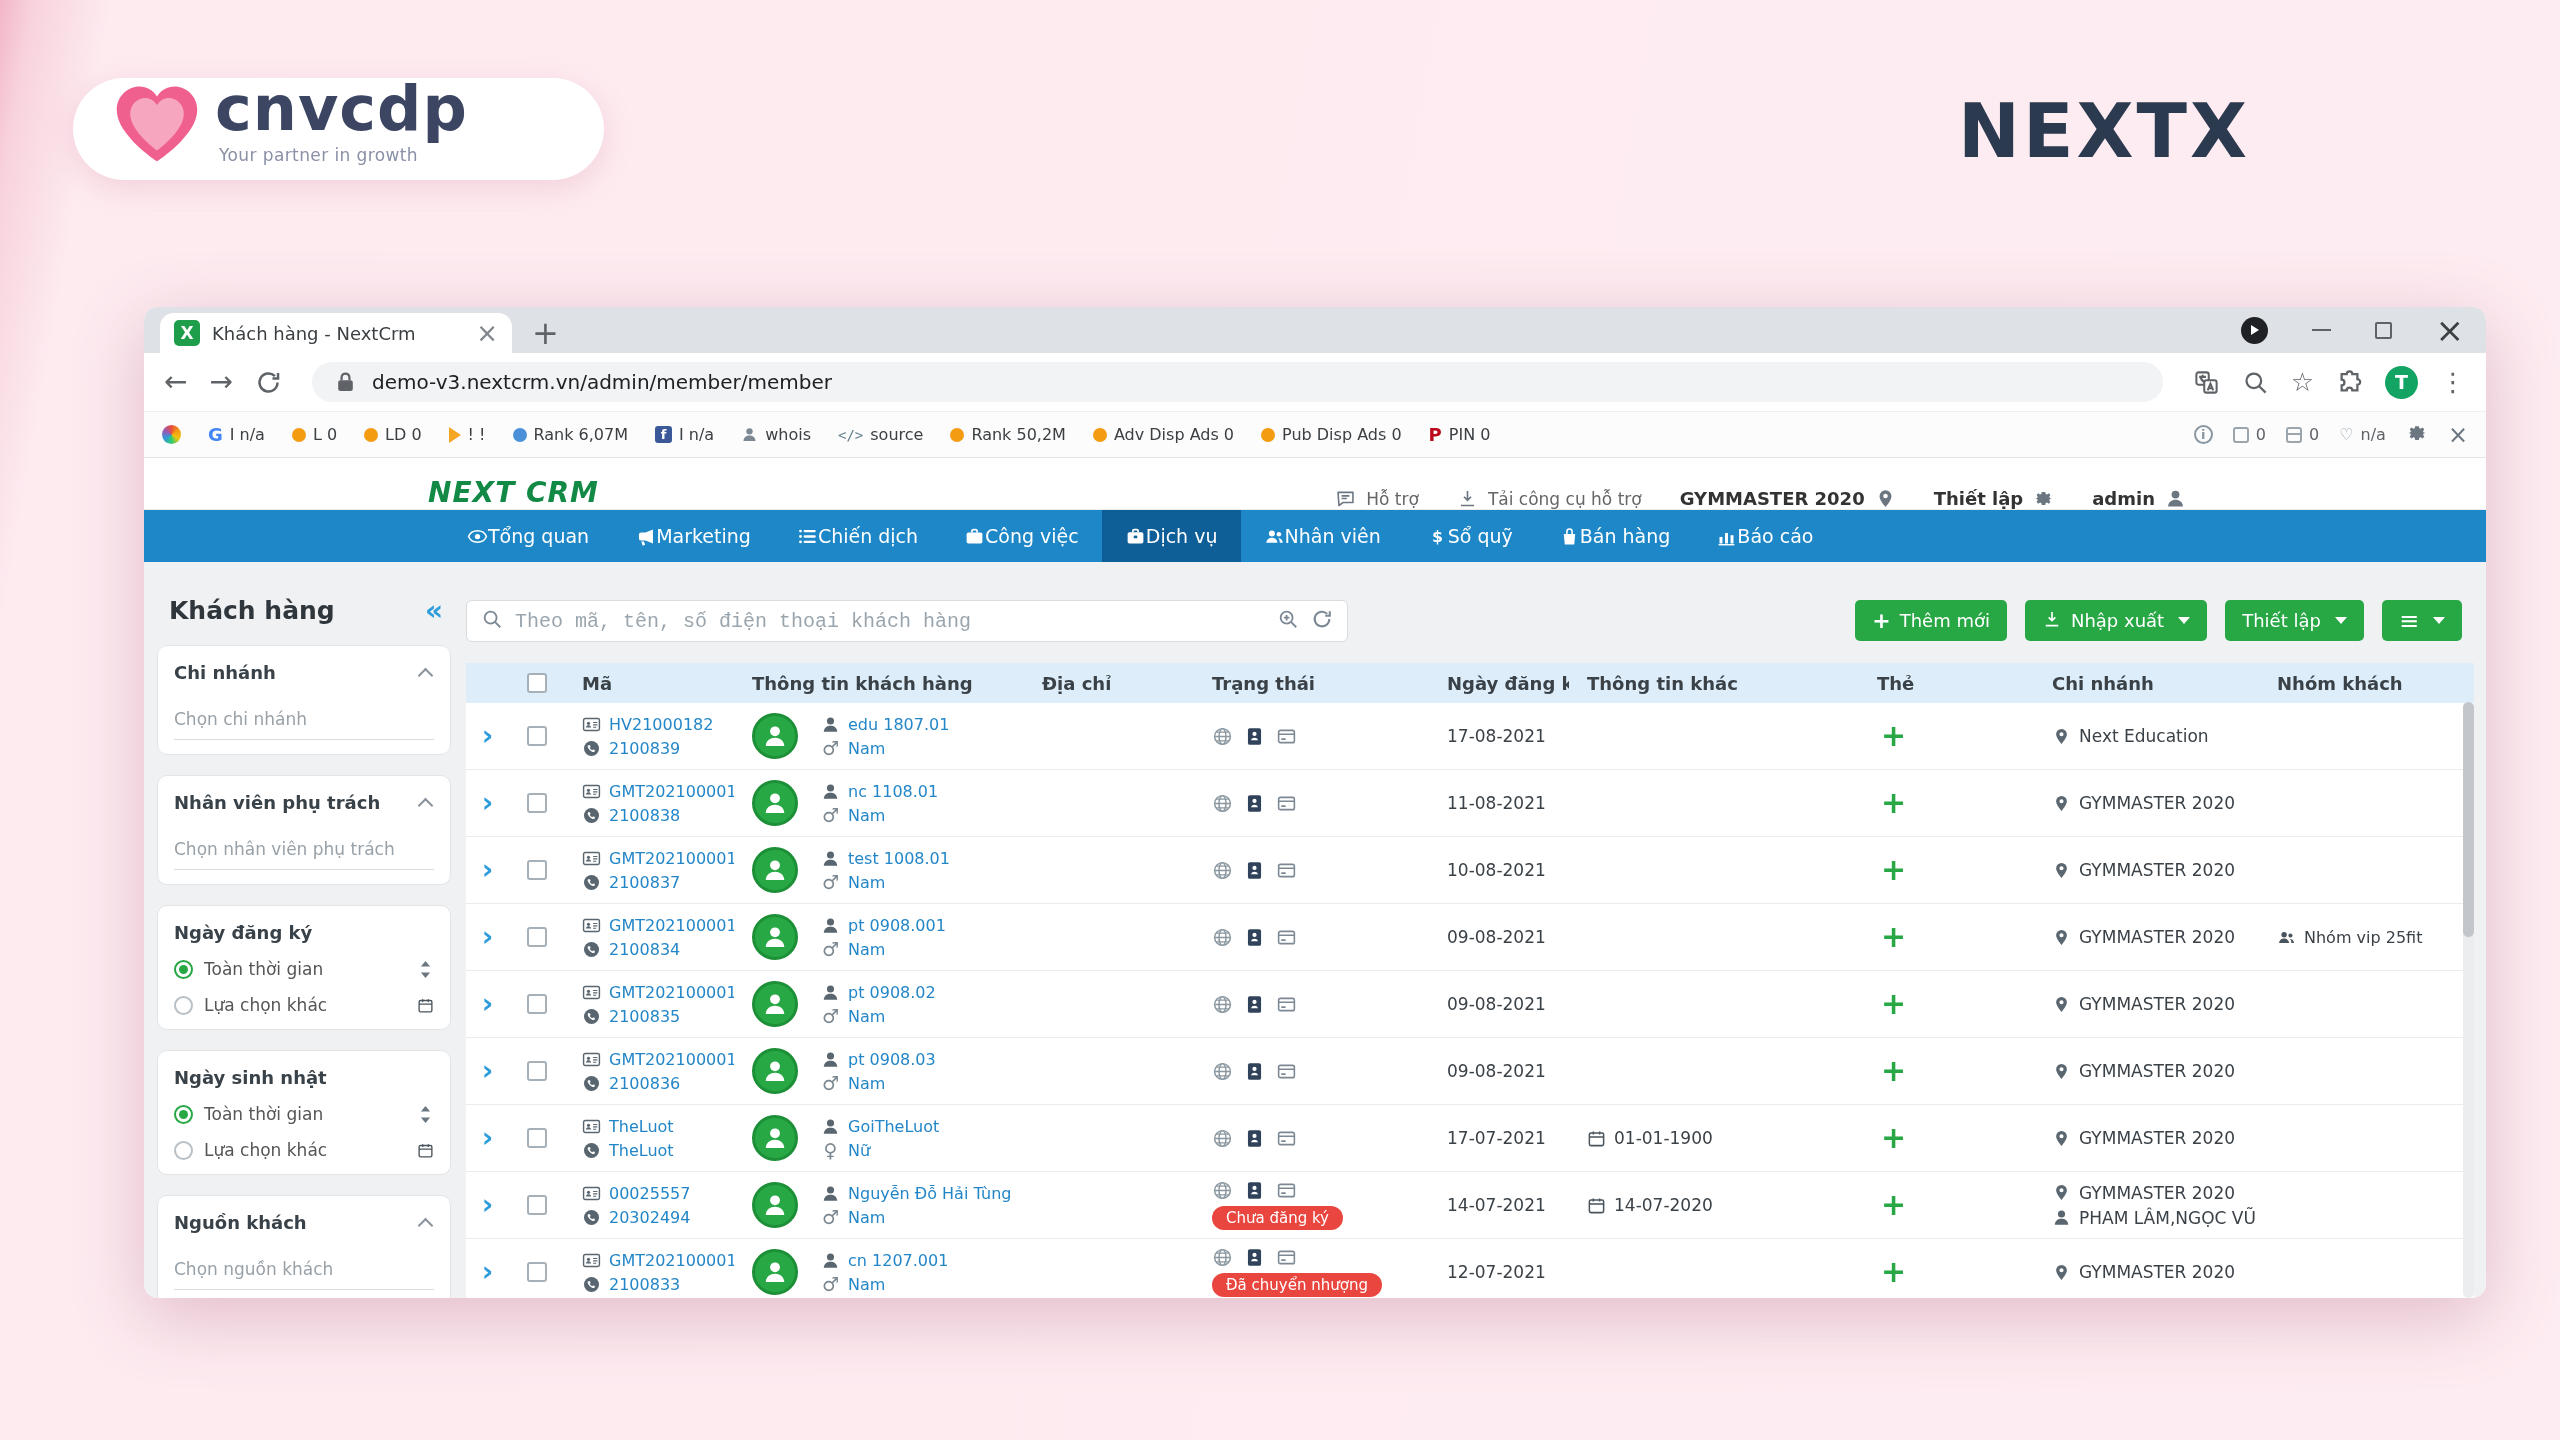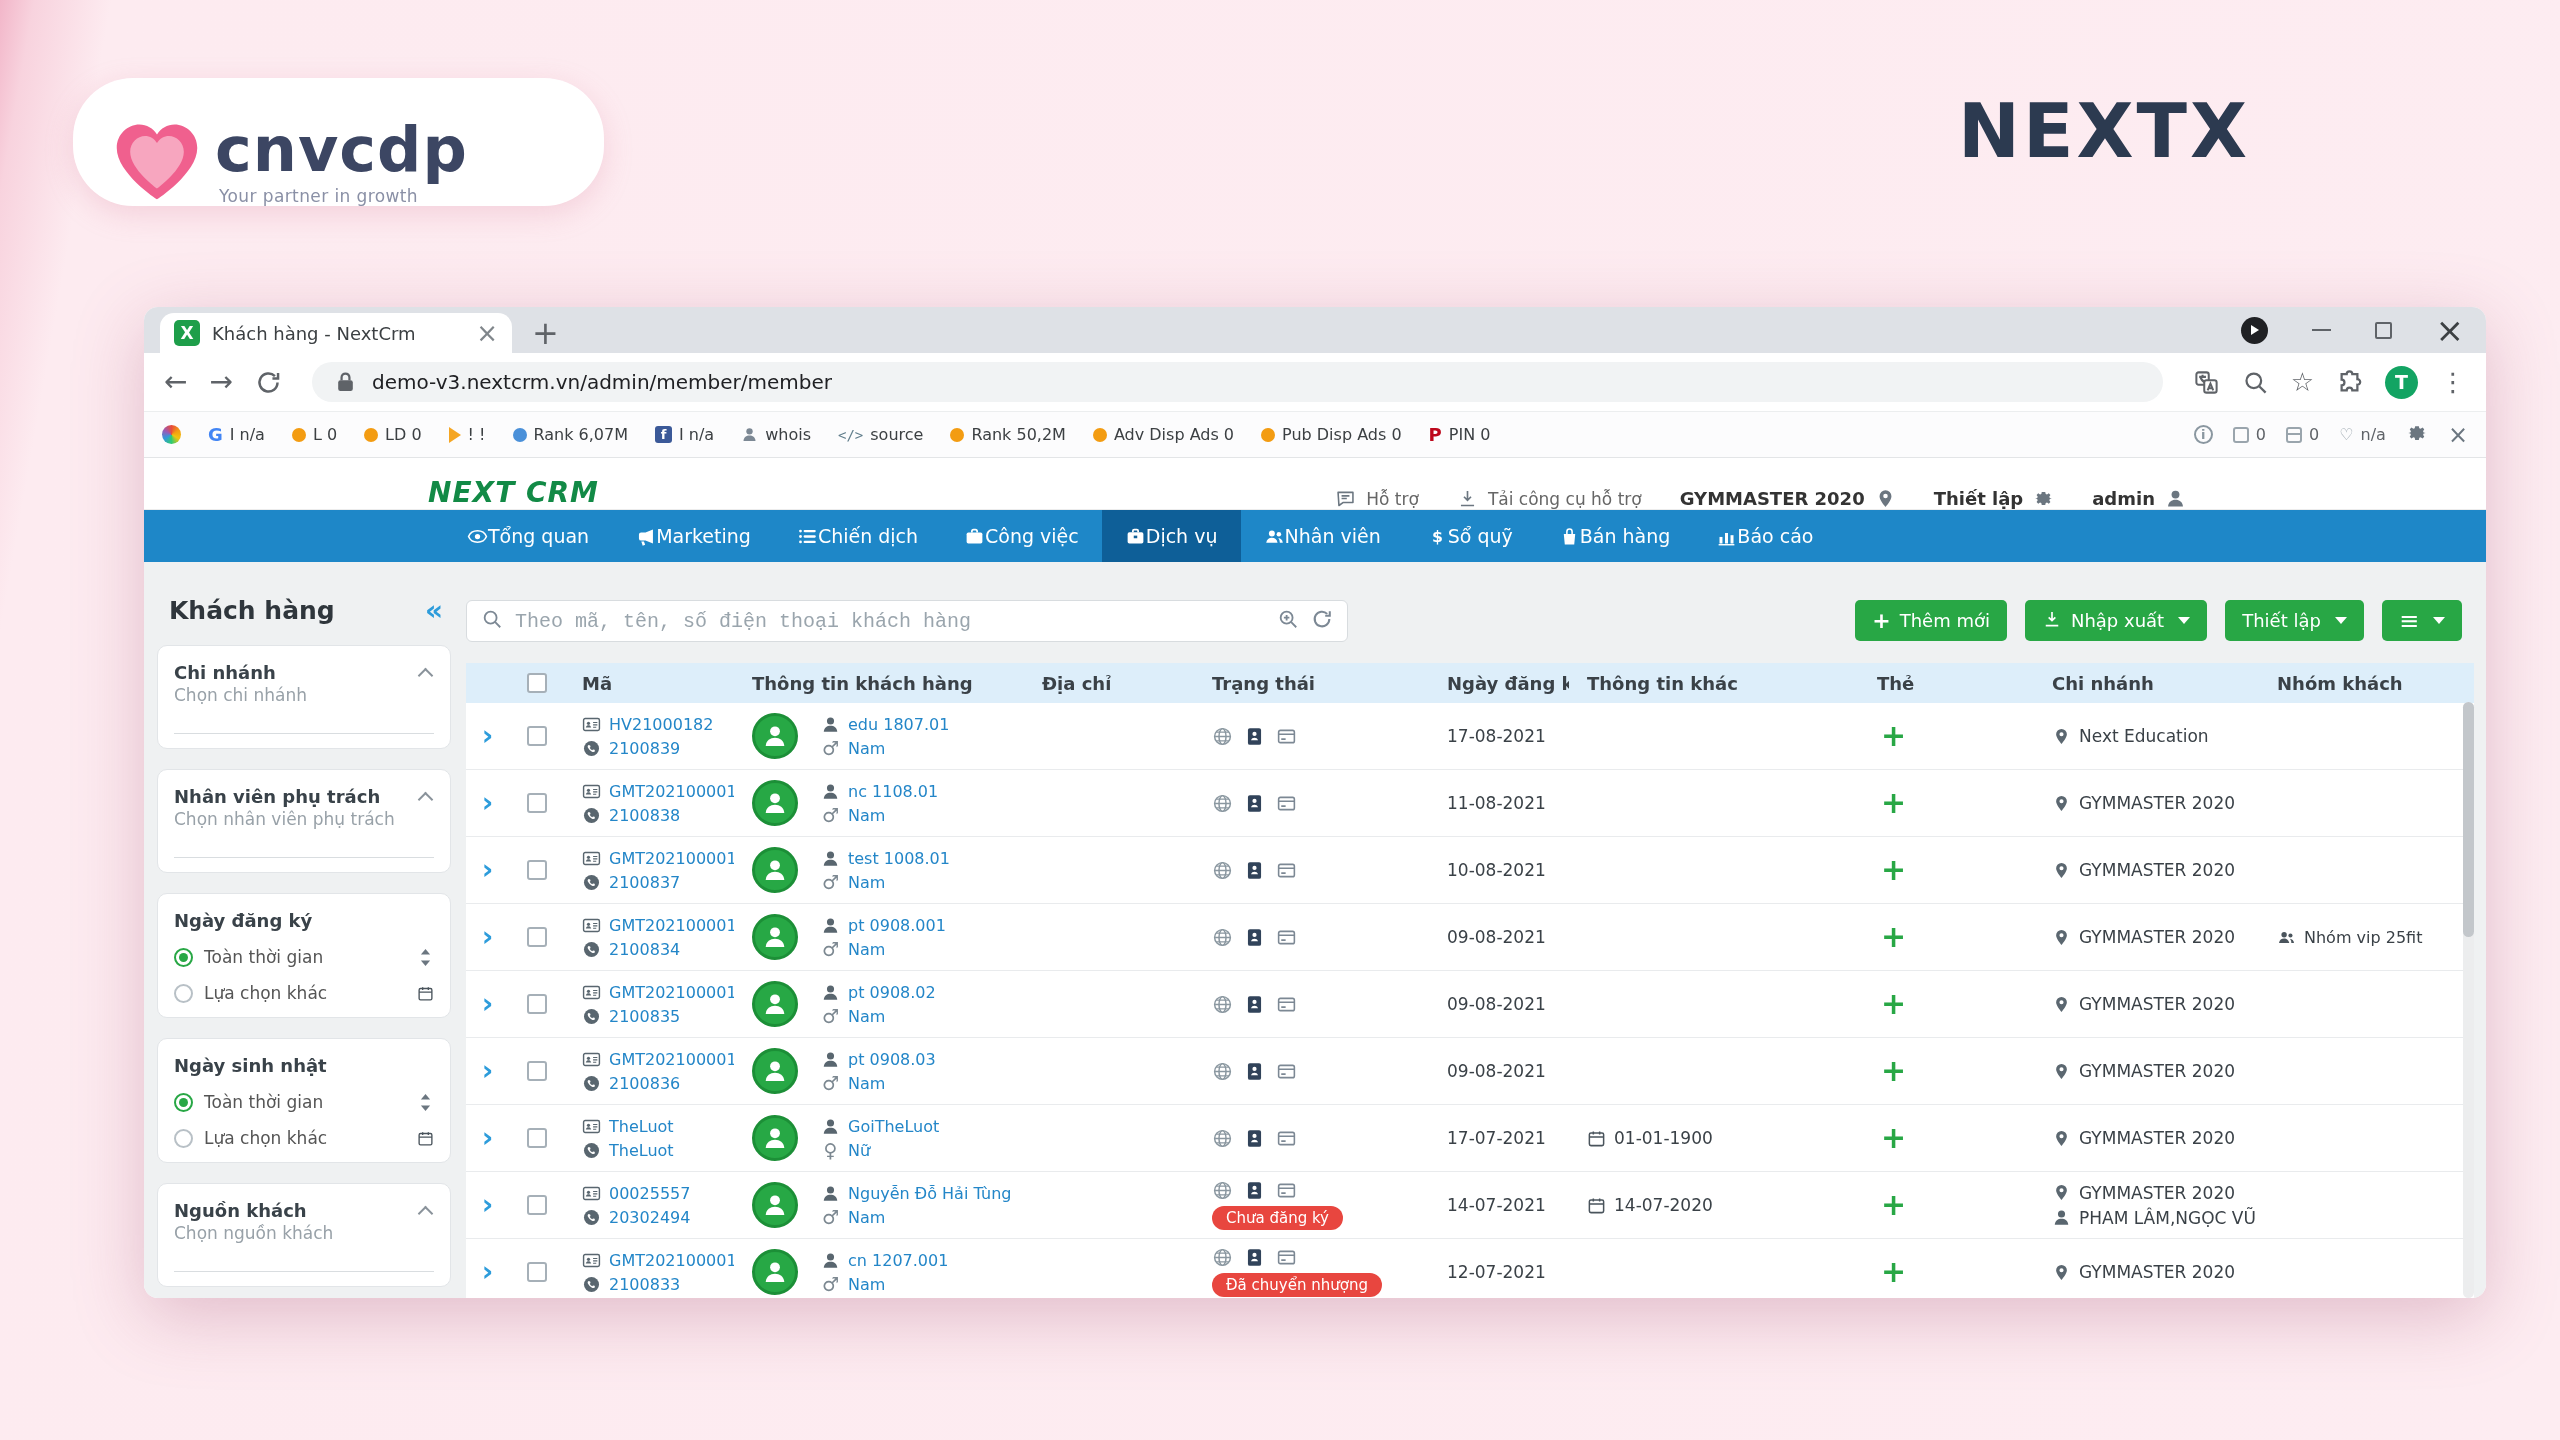--- a/index.html
+++ b/index.html
@@ -3,22 +3,22 @@
 <meta charset="utf-8">
 <title>Khách hàng - NextCrm</title>
 <style>
   *{margin:0;padding:0;box-sizing:border-box}
   html,body{width:2560px;height:1440px;overflow:hidden}
   body{font-family:"DejaVu Sans","Liberation Sans",sans-serif;}
   .stage{position:relative;width:2560px;height:1440px;overflow:hidden;
     background:linear-gradient(100deg,#f2b6c9 0px,#f8d3de 34px,#fdebf0 110px,#fdecf1 100%);}
 
   
-  .brand-pill{position:absolute;left:73px;top:78px;width:531px;height:128px;background:#fff;
-    border-radius:60px;display:flex;align-items:flex-end;padding-left:36px;
+  .brand-pill{position:absolute;left:73px;top:78px;width:531px;height:102px;background:#fff;
+    border-radius:60px;display:flex;align-items:flex-start;padding-left:36px;
     box-shadow:0 8px 28px rgba(222,140,165,.28)}
   .heart{width:96px;height:90px;display:flex;align-items:center;justify-content:center}
   .heart svg{width:92px;height:86px}
   .brand-txt{display:flex;flex-direction:column;margin-left:10px}
   .brand-name{font-size:62px;font-weight:700;color:#3c4663;letter-spacing:1px;line-height:1}
   .brand-tag{font-size:17px;color:#8a90a6;margin-top:5px;margin-left:4px;letter-spacing:.4px}
   .nextx{position:absolute;left:1958px;top:88px;font-size:74px;font-weight:800;color:#2c3a50;letter-spacing:3px}
 
   
   .window{position:absolute;left:144px;top:307px;width:2342px;height:991px;border-radius:14px;
@@ -101,21 +101,21 @@
   
   .sidebar{position:absolute;left:13px;top:0;width:294px;padding-top:34px}
   .sb-title-row{display:flex;align-items:center;justify-content:space-between;padding:0 8px 0 12px}
   .sb-title{font-size:25px;font-weight:bold;color:#2f363c}
   .sb-collapse{color:#2d9cdb;font-size:28px;font-weight:bold;line-height:1}
   .card{background:#fff;border:1px solid #e2e5e8;border-radius:10px;margin-top:20px;padding:16px 16px 14px}
   .card-head{display:flex;justify-content:space-between;align-items:center}
   .card-title{font-size:18px;font-weight:bold;color:#394249}
   .chev-up{width:11px;height:11px;border-left:2.5px solid #8a939b;border-top:2.5px solid #8a939b;
     transform:rotate(45deg);margin-top:5px;margin-right:3px}
-  .card-select{margin-top:2px;padding-bottom:28px;border-bottom:1px solid #d9dde0;font-size:17px;color:#98a1a8}
+  .card-select{margin-top:26px;padding-bottom:10px;border-bottom:1px solid #d9dde0;font-size:17px;color:#98a1a8}
   .radio-row{display:flex;align-items:center;gap:11px;margin-top:16px}
   .radio{width:19px;height:19px;border-radius:50%;border:2px solid #b8c0c6;position:relative;flex-shrink:0}
   .radio.checked{border-color:#28a745}
   .radio.checked::after{content:"";position:absolute;inset:3px;border-radius:50%;background:#28a745}
   .radio-label{font-size:17px;color:#555;flex:1}
   .side-ic{display:flex}
   .side-ic svg{width:17px;height:19px}
 
   
   .main{position:absolute;left:322px;top:0;width:2008px;height:100%}

